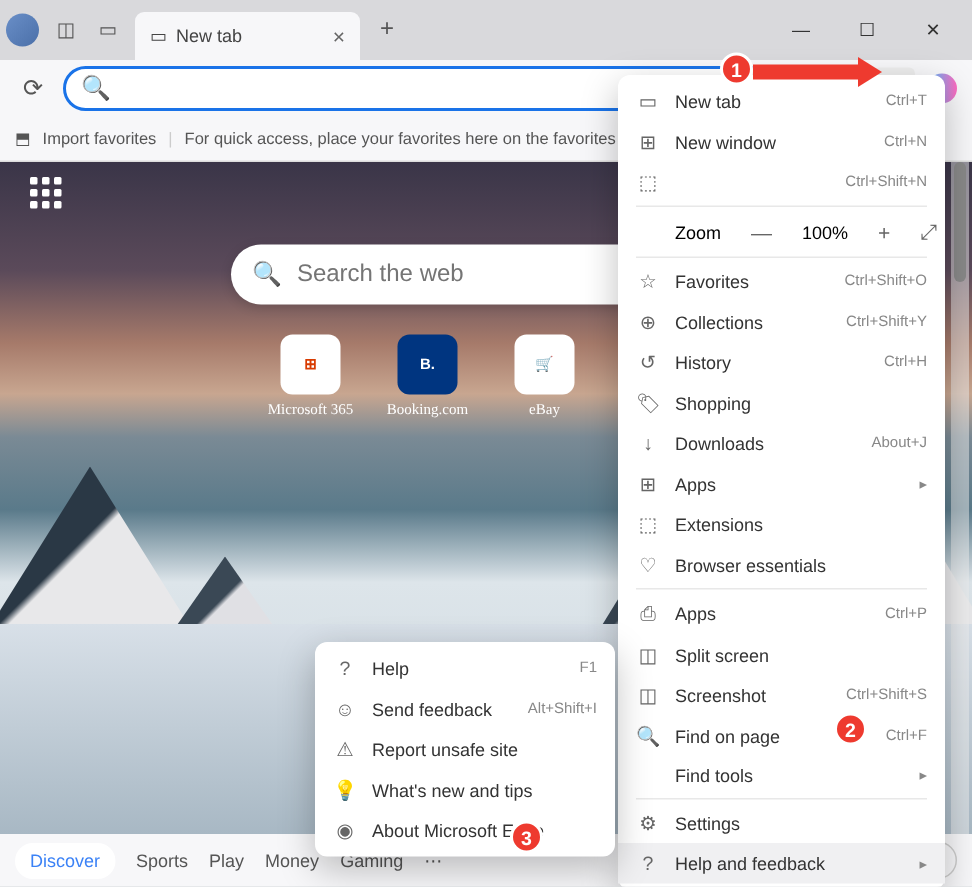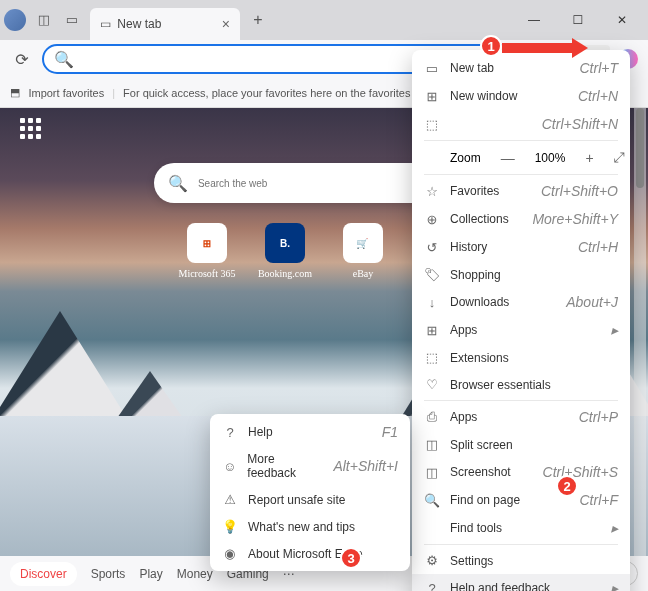--- a/index.html
+++ b/index.html
@@ -37,38 +37,38 @@
 .m4 { right: -40px; width: 180px; height: 150px; clip-path: polygon(50% 0, 0 100%, 100% 100%); background: linear-gradient(135deg, #2a3845 40%, #e8e8ea 42%); }
 .snowfield { position: absolute; bottom: 35px; left: 0; right: 0; height: 140px; background: linear-gradient(to bottom, #d8e0e8 0%, #c0ccd6 50%, #a8b8c4 100%); }
 
 .apps-grid { position: absolute; top: 10px; left: 20px; width: 24px; height: 24px; display: grid; grid-template-columns: repeat(3, 5px); grid-template-rows: repeat(3, 5px); gap: 3px; }
 .apps-grid span { background: #fff; border-radius: 1px; }
 
 .scrollbar { position: absolute; right: 2px; top: 0; width: 12px; height: 100%; background: rgba(240,240,240,0.5); }
 .scroll-thumb { position: absolute; top: 0; width: 8px; height: 80px; right: 2px; background: #888; border-radius: 4px; }
 
 .searchbox { position: absolute; top: 55px; left: 50%; transform: translateX(-50%); width: 340px; height: 40px; background: #fff; border-radius: 22px; display: flex; align-items: center; padding: 0 14px; gap: 10px; box-shadow: 0 2px 8px rgba(0,0,0,0.15); }
-.searchbox input { border: none; outline: none; flex: 1; font-size: 10px; color: #0f172a; }
+.searchbox input { border: none; outline: none; flex: 1; font-size: 16px; color: #0f172a; }
 
 .tiles { position: absolute; top: 115px; left: 50%; transform: translateX(-50%); display: flex; gap: 18px; }
 .tile { text-align: center; width: 60px; }
 .tile-icon { width: 40px; height: 40px; margin: 0 auto 5px; border-radius: 8px; display: flex; align-items: center; justify-content: center; font-size: 10px; font-weight: bold; color: #fff; }
 .tile-label { font-size: 10px; color: #fff; white-space: nowrap; font-family: Liberation Serif, serif; }
 
 .bottombar { position: absolute; bottom: 0; left: 0; right: 0; height: 35px; background: #f7f7f9; display: flex; align-items: center; padding: 0 10px; gap: 14px; font-size: 12px; color: #555; }
-.bottombar .active { color: #ef4444; background: #fff; padding: 5px 10px; border-radius: 14px; }
+.bottombar .active { color: #3b82f6; background: #fff; padding: 5px 10px; border-radius: 14px; }
 .bottombar .pill { margin-left: auto; padding: 5px 12px; border: 1px solid #ccc; border-radius: 16px; display: flex; align-items: center; gap: 5px; font-size: 11px; }
 
 
 .menu { position: absolute; top: 50px; right: 18px; width: 218px; background: #fff; border-radius: 8px; box-shadow: 0 8px 24px rgba(0,0,0,0.25); padding: 4px 0; font-size: 12px; z-index: 10; }
 .menu-item { display: flex; align-items: center; padding: 6px 12px; gap: 10px; color: #333; cursor: pointer; }
 .menu-item:hover, .menu-item.hover { background: #f0f0f2; }
 .menu-sep { height: 1px; background: #e8e8e8; margin: 2px 12px; }
 .mi-icon { width: 16px; text-align: center; color: #666; font-size: 13px; }
-.mi-shortcut { margin-left: auto; font-size: 14px; color: #888; font-style: italic; }
+.mi-shortcut { margin-left: auto; font-size: 10px; color: #888; }
 .zoom-row { display: flex; align-items: center; padding: 6px 12px; gap: 20px; }
 .zoom-label { margin-right: auto; padding-left: 26px; }
 .zoom-ctrl { color: #666; font-size: 14px; }
 
 
 .submenu { position: absolute; bottom: 20px; left: 210px; width: 200px; background: #fff; border-radius: 8px; box-shadow: 0 8px 24px rgba(0,0,0,0.25); padding: 4px 0; font-size: 12px; z-index: 11; }
 
 
 .badge { position: absolute; width: 22px; height: 22px; background: #ee3a2f; border: 2px solid #fff; border-radius: 50%; color: #fff; font-weight: bold; font-size: 13px; display: flex; align-items: center; justify-content: center; z-index: 20; }
 .arrow { position: absolute; z-index: 19; }
@@ -210,21 +210,21 @@
   </div>
   <div class="menu-sep"></div>
   <div class="menu-item">
       <span class="mi-icon">☆</span>
       <span>Favorites</span>
       <span class="mi-shortcut">Ctrl+Shift+O</span>
     </div>
   <div class="menu-item">
       <span class="mi-icon">⊕</span>
       <span>Collections</span>
-      <span class="mi-shortcut">More+Shift+Y</span>
+      <span class="mi-shortcut">Ctrl+Shift+Y</span>
     </div>
   <div class="menu-item">
       <span class="mi-icon">↺</span>
       <span>History</span>
       <span class="mi-shortcut">Ctrl+H</span>
     </div>
   <div class="menu-item">
       <span class="mi-icon">🏷</span>
       <span>Shopping</span>
     </div>
@@ -285,21 +285,21 @@
 </div>
 
 <div class="submenu">
   <div class="menu-item">
       <span class="mi-icon">?</span>
       <span>Help</span>
       <span class="mi-shortcut">F1</span>
     </div>
   <div class="menu-item">
       <span class="mi-icon">☺</span>
-      <span>More feedback</span>
+      <span>Send feedback</span>
       <span class="mi-shortcut">Alt+Shift+I</span>
     </div>
   <div class="menu-item">
       <span class="mi-icon">⚠</span>
       <span>Report unsafe site</span>
     </div>
   <div class="menu-item">
       <span class="mi-icon">💡</span>
       <span>What's new and tips</span>
     </div>

